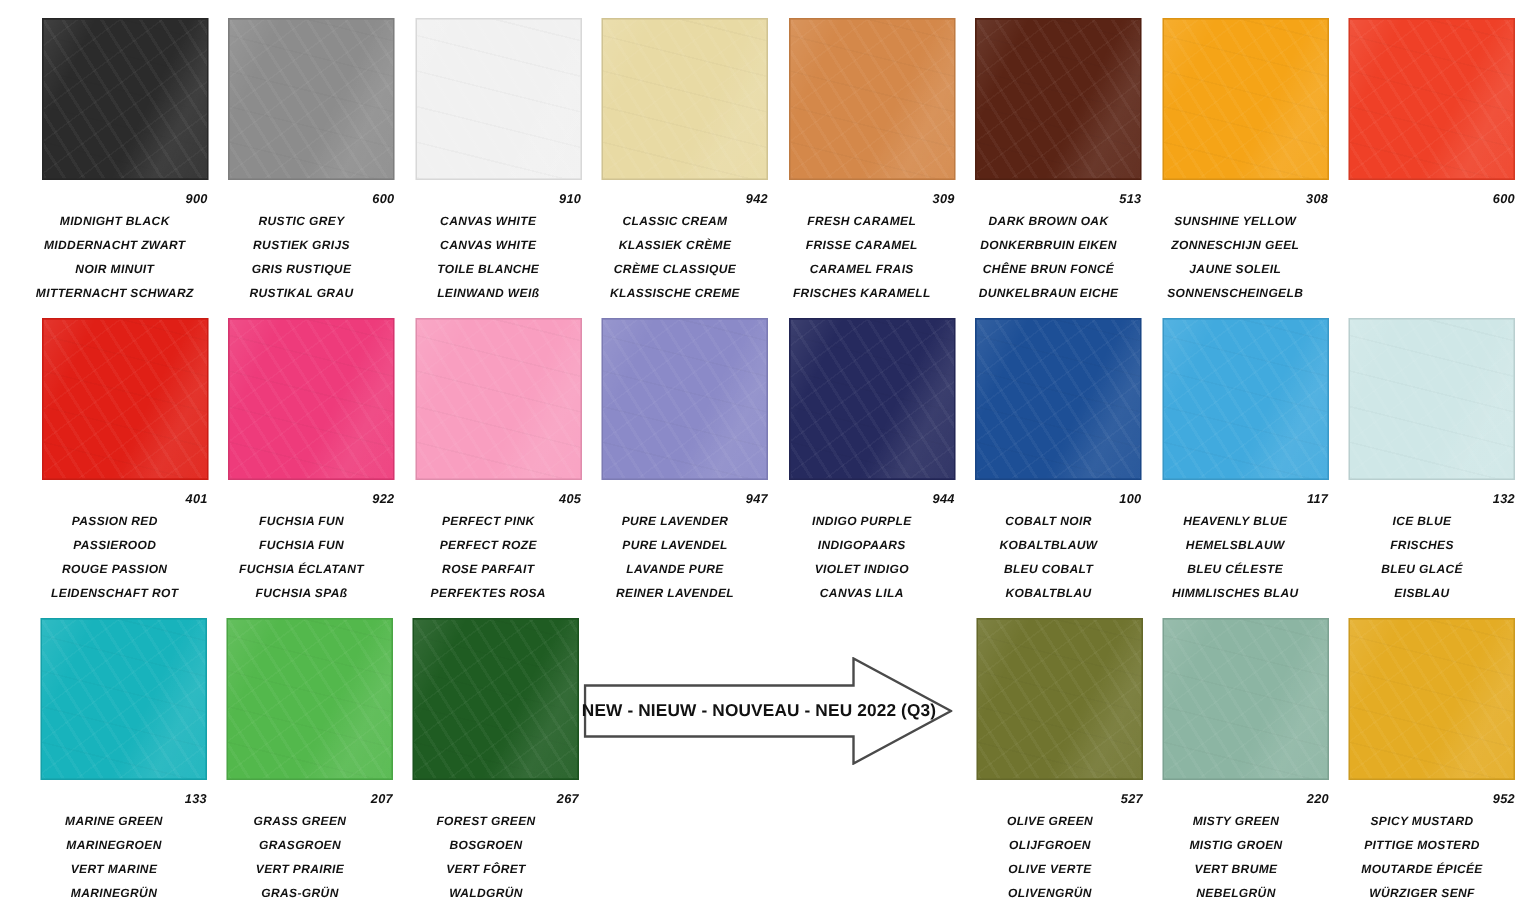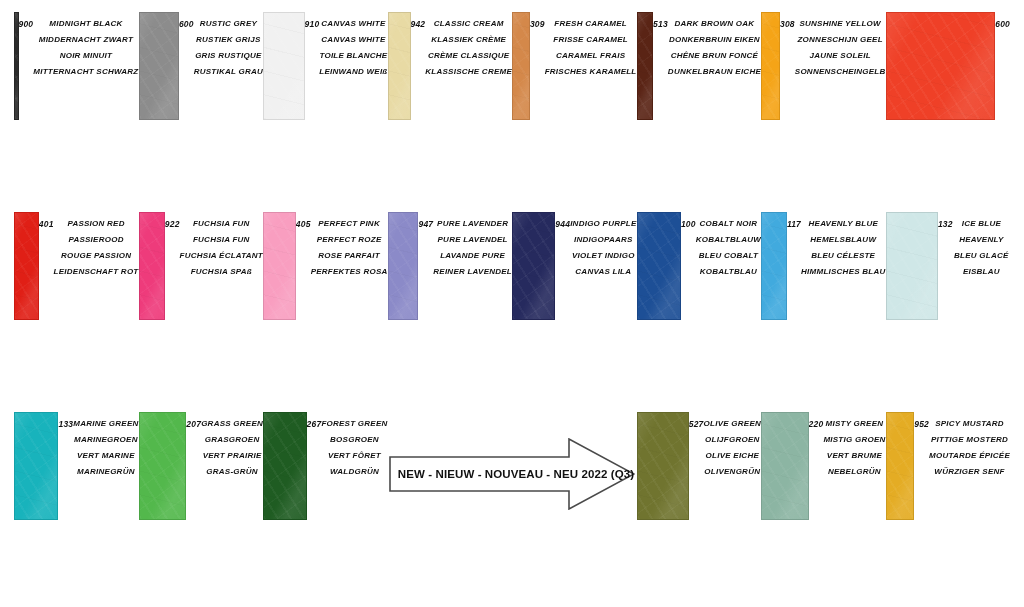--- a/index.html
+++ b/index.html
@@ -24,21 +24,22 @@
   }
   .row {
     display: flex;
     width: 996px;
     height: 196px;
     margin-bottom: 4px;
   }
   .cell {
     width: 124.5px;
     display: flex;
-    align-items: flex-start;
+    flex-direction: column;
+    align-items: flex-end;
     position: relative;
   }
   .swatch {
     width: 111px;
     height: 108px;
     border: 1px solid rgba(0,0,0,0.10);
     box-sizing: border-box;
     position: relative;
     overflow: hidden;
     background-repeat: no-repeat;
@@ -100,21 +101,21 @@
     width: 246px;
     height: 72px;
   }
   .arrow svg {
     position: absolute;
     inset: 0;
     display: block;
   }
   .arrow-label {
     position: absolute;
-    left: 16px;
+    left: 6px;
     top: 0;
     width: 222px;
     height: 72px;
     display: flex;
     align-items: center;
     justify-content: center;
     font-size: 11.5px;
     font-weight: 700;
     letter-spacing: 0.1px;
     color: #111111;
@@ -271,21 +272,21 @@
             <div>HEMELSBLAUW</div>
             <div>BLEU CÉLESTE</div>
             <div>HIMMLISCHES BLAU</div>
           </div>
         </div>
         <div class="cell">
           <div class="swatch" style="background-color: rgb(207, 231, 231);"></div>
           <div class="code">132</div>
           <div class="names">
             <div>ICE BLUE</div>
-            <div>HEAVENLY</div>
+            <div>FRISCHES</div>
             <div>BLEU GLACÉ</div>
             <div>EISBLAU</div>
           </div>
         </div>
       </div>
       <div class="row">
         <div class="cell">
           <div class="swatch" style="background-color: rgb(24, 179, 188);"></div>
           <div class="code">133</div>
           <div class="names">
@@ -322,21 +323,21 @@
             </svg>
             <div class="arrow-label">NEW - NIEUW - NOUVEAU - NEU 2022 (Q3)</div>
           </div>
         </div>
         <div class="cell">
           <div class="swatch" style="background-color: rgb(112, 116, 47);"></div>
           <div class="code">527</div>
           <div class="names">
             <div>OLIVE GREEN</div>
             <div>OLIJFGROEN</div>
-            <div>OLIVE EICHE</div>
+            <div>OLIVE VERTE</div>
             <div>OLIVENGRÜN</div>
           </div>
         </div>
         <div class="cell">
           <div class="swatch" style="background-color: rgb(140, 181, 163);"></div>
           <div class="code">220</div>
           <div class="names">
             <div>MISTY GREEN</div>
             <div>MISTIG GROEN</div>
             <div>VERT BRUME</div>

